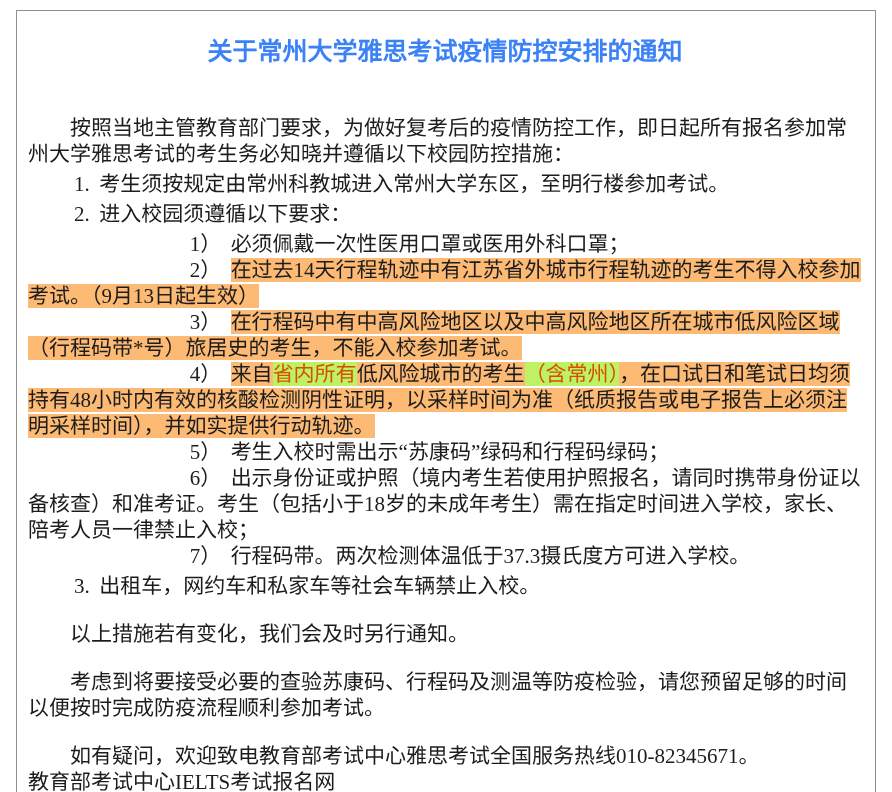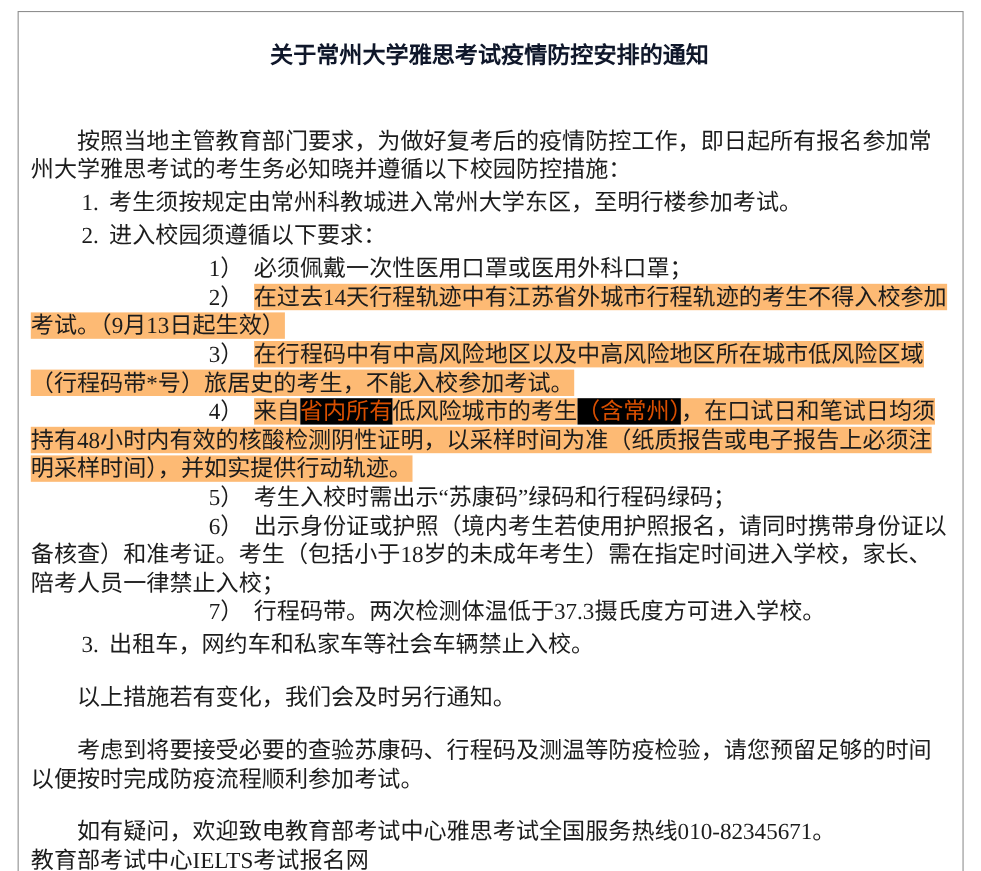--- a/index.html
+++ b/index.html
@@ -16,26 +16,26 @@
   .page-frame {
     margin: 10px 16px 0 16px;
     border: 1px solid #8f8f8f;
     min-height: 748px;
     box-sizing: border-box;
     padding: 26px 13px 34px 11px;
     background: #ffffff;
   }
   .doc-title {
     font-family: "Liberation Sans", "DejaVu Sans", sans-serif;
-    font-size: 21px;
+    font-size: 25px;
     font-weight: bold;
     text-align: center;
     margin: 0 0 50px 0;
     line-height: 28px;
-    color: #0f172a;
+    color: #3b82f6;
   }
   .body-text {
     font-size: 21px;
     line-height: 26px;
   }
   .para {
     margin: 0;
     text-indent: 2em;
   }
   .li-l1 {
@@ -47,21 +47,21 @@
     text-indent: 7.7em;
   }
   .num {
     margin-right: 0.45em;
   }
   .hl {
     background-color: #fdba74;
     text-align: right;
   }
   .hl-red {
-    background-color: #000000;
+    background-color: #bef264;
     color: #d94f00;
   }
   .gap-top {
     margin-top: 22px;
   }
   .signature {
     text-align: left;
     padding-right: 4px;
   }
   .signature div {

